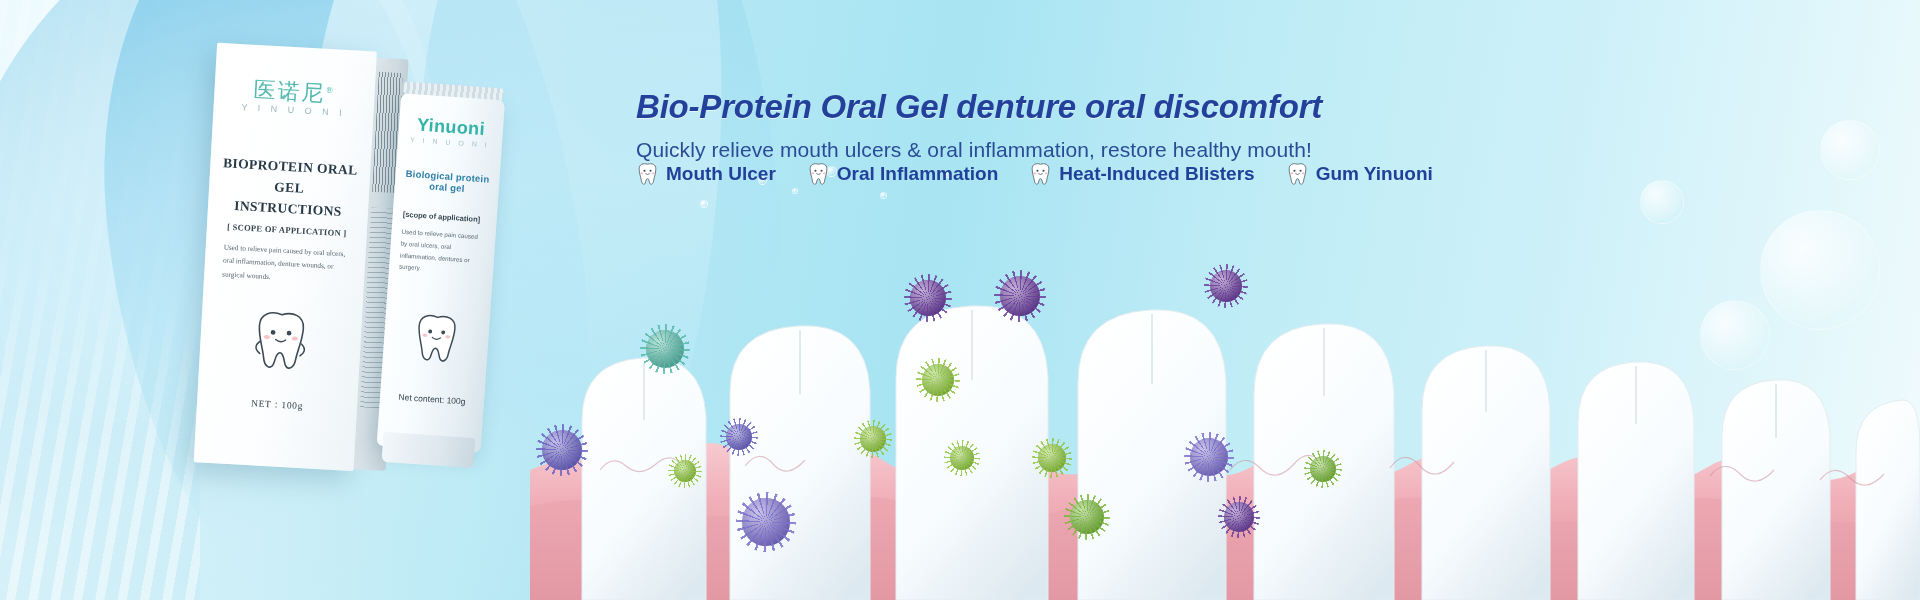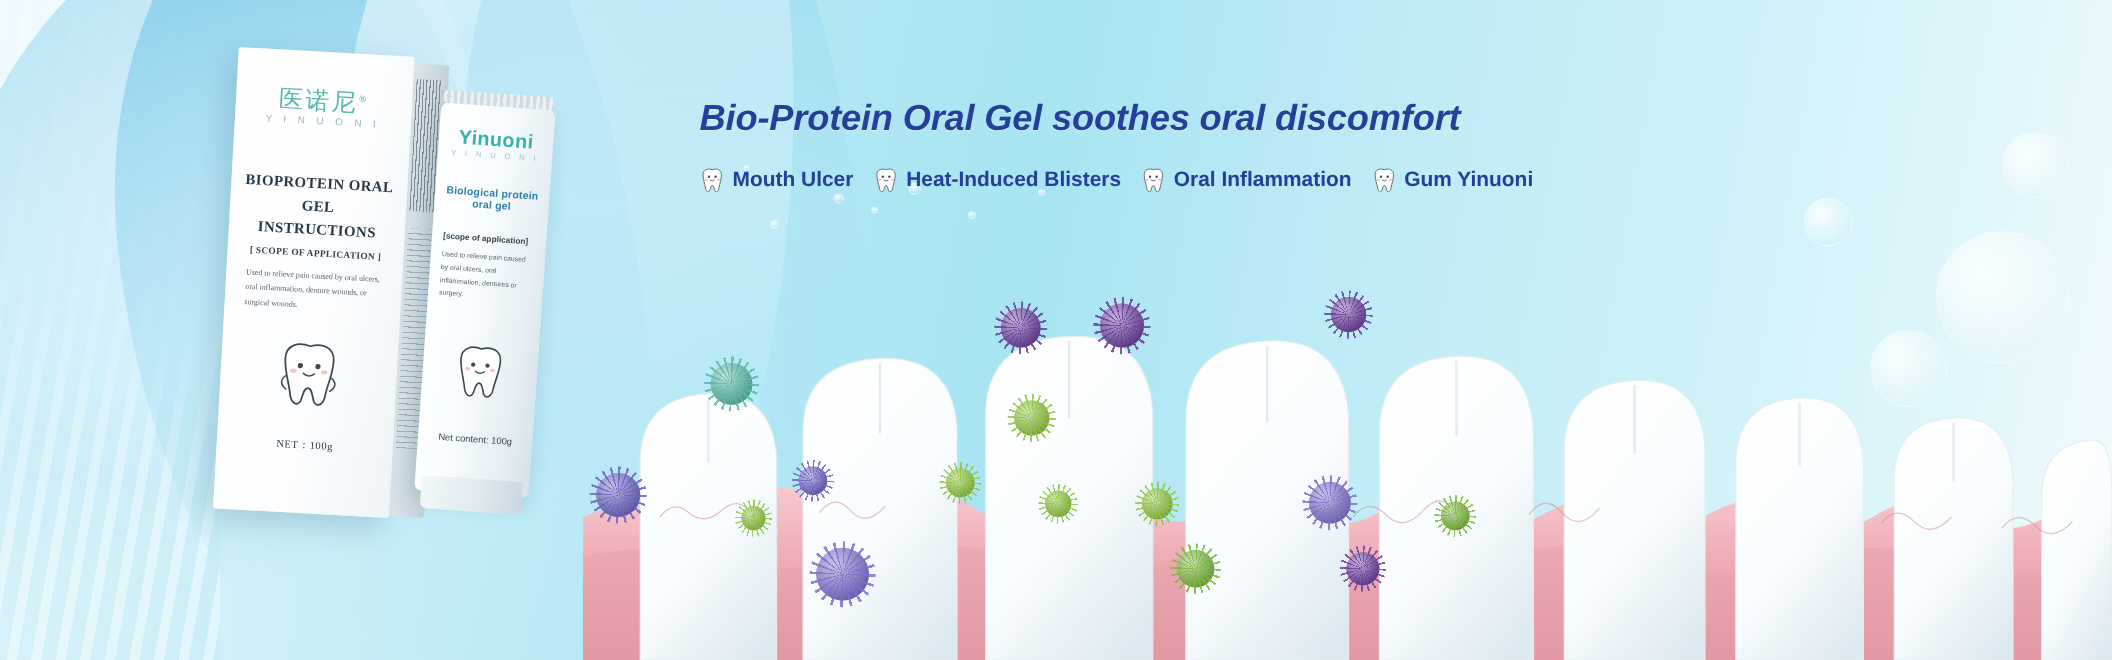--- a/index.html
+++ b/index.html
@@ -165,21 +165,21 @@
   .headline {
     font-size:33px; font-weight:bold; font-style:italic;
     color:#23409a; letter-spacing:-0.2px; line-height:1.15;
     text-shadow:0 1px 0 rgba(255,255,255,0.55);
     white-space:nowrap;
   }
   .subheadline {
     margin-top:12px; font-size:21px; color:#2a4c96; letter-spacing:.1px;
     white-space:nowrap;
   }
-  .features { margin-top:26px; display:flex; align-items:center; gap:18px; }
+  .features { display:flex; align-items:center; gap:31px; }
   .feature { display:flex; align-items:center; gap:7px; }
   .feature-label { font-size:19px; font-weight:bold; color:#22409a; white-space:nowrap; }
   .tooth-ico { width:23px; height:25px; flex:0 0 auto; }
 
   
   .scene { position:absolute; left:530px; bottom:0; width:1390px; height:330px; }
   .germ { position:absolute; border-radius:50%; }
   .germ::after {
     content:""; position:absolute; inset:-6px; border-radius:50%;
     background:
@@ -261,21 +261,22 @@
         <ellipse cx="13" cy="29" rx="3" ry="2" fill="#f4b6bc" opacity=".8"></ellipse>
         <ellipse cx="41" cy="29" rx="3" ry="2" fill="#f4b6bc" opacity=".8"></ellipse>
       </svg>
 
       <div class="tube-net">Net content: 100g</div>
     </div>
     <div class="tube-cap"></div>
   </div>
 
   <div class="copy">
-    <div class="headline">Bio-Protein Oral Gel soothes oral discomfort</div>
+    <div class="headline">Bio-Protein Oral Gel denture oral discomfort</div>
+    <div class="subheadline">Quickly relieve mouth ulcers &amp; oral inflammation, restore healthy mouth!</div>
 
     <div class="features">
       <div class="feature">
         <svg class="tooth-ico" viewBox="0 0 54 66">
           <path d="M27 6 C16 2 5 6 5 18 C5 30 9 38 11 50 C12 58 18 62 21 56 C23 51 23 44 27 44 C31 44 31 51 33 56 C36 62 42 58 43 50 C45 38 49 30 49 18 C49 6 38 2 27 6 Z" fill="#ffffff" stroke="#56646e" stroke-width="2.2"></path>
           <circle cx="19" cy="23" r="2.8" fill="#3c4a54"></circle>
           <circle cx="35" cy="23" r="2.8" fill="#3c4a54"></circle>
           <path d="M22 31 Q27 36 32 31" stroke="#3c4a54" stroke-width="2" fill="none" stroke-linecap="round"></path>
           <ellipse cx="12" cy="30" rx="3.6" ry="2.4" fill="#f4a3ad" opacity=".85"></ellipse>
           <ellipse cx="42" cy="30" rx="3.6" ry="2.4" fill="#f4a3ad" opacity=".85"></ellipse>
@@ -285,33 +286,33 @@
 
       <div class="feature">
         <svg class="tooth-ico" viewBox="0 0 54 66">
           <path d="M27 6 C16 2 5 6 5 18 C5 30 9 38 11 50 C12 58 18 62 21 56 C23 51 23 44 27 44 C31 44 31 51 33 56 C36 62 42 58 43 50 C45 38 49 30 49 18 C49 6 38 2 27 6 Z" fill="#ffffff" stroke="#56646e" stroke-width="2.2"></path>
           <circle cx="19" cy="23" r="2.8" fill="#3c4a54"></circle>
           <circle cx="35" cy="23" r="2.8" fill="#3c4a54"></circle>
           <path d="M22 31 Q27 36 32 31" stroke="#3c4a54" stroke-width="2" fill="none" stroke-linecap="round"></path>
           <ellipse cx="12" cy="30" rx="3.6" ry="2.4" fill="#f4a3ad" opacity=".85"></ellipse>
           <ellipse cx="42" cy="30" rx="3.6" ry="2.4" fill="#f4a3ad" opacity=".85"></ellipse>
         </svg>
-        <span class="feature-label">Heat-Induced Blisters</span>
+        <span class="feature-label">Oral Inflammation</span>
       </div>
 
       <div class="feature">
         <svg class="tooth-ico" viewBox="0 0 54 66">
           <path d="M27 6 C16 2 5 6 5 18 C5 30 9 38 11 50 C12 58 18 62 21 56 C23 51 23 44 27 44 C31 44 31 51 33 56 C36 62 42 58 43 50 C45 38 49 30 49 18 C49 6 38 2 27 6 Z" fill="#ffffff" stroke="#56646e" stroke-width="2.2"></path>
           <circle cx="19" cy="23" r="2.8" fill="#3c4a54"></circle>
           <circle cx="35" cy="23" r="2.8" fill="#3c4a54"></circle>
           <path d="M22 31 Q27 36 32 31" stroke="#3c4a54" stroke-width="2" fill="none" stroke-linecap="round"></path>
           <ellipse cx="12" cy="30" rx="3.6" ry="2.4" fill="#f4a3ad" opacity=".85"></ellipse>
           <ellipse cx="42" cy="30" rx="3.6" ry="2.4" fill="#f4a3ad" opacity=".85"></ellipse>
         </svg>
-        <span class="feature-label">Oral Inflammation</span>
+        <span class="feature-label">Heat-Induced Blisters</span>
       </div>
 
       <div class="feature">
         <svg class="tooth-ico" viewBox="0 0 54 66">
           <path d="M27 6 C16 2 5 6 5 18 C5 30 9 38 11 50 C12 58 18 62 21 56 C23 51 23 44 27 44 C31 44 31 51 33 56 C36 62 42 58 43 50 C45 38 49 30 49 18 C49 6 38 2 27 6 Z" fill="#ffffff" stroke="#56646e" stroke-width="2.2"></path>
           <circle cx="19" cy="23" r="2.8" fill="#3c4a54"></circle>
           <circle cx="35" cy="23" r="2.8" fill="#3c4a54"></circle>
           <path d="M22 31 Q27 36 32 31" stroke="#3c4a54" stroke-width="2" fill="none" stroke-linecap="round"></path>
           <ellipse cx="12" cy="30" rx="3.6" ry="2.4" fill="#f4a3ad" opacity=".85"></ellipse>
           <ellipse cx="42" cy="30" rx="3.6" ry="2.4" fill="#f4a3ad" opacity=".85"></ellipse>

